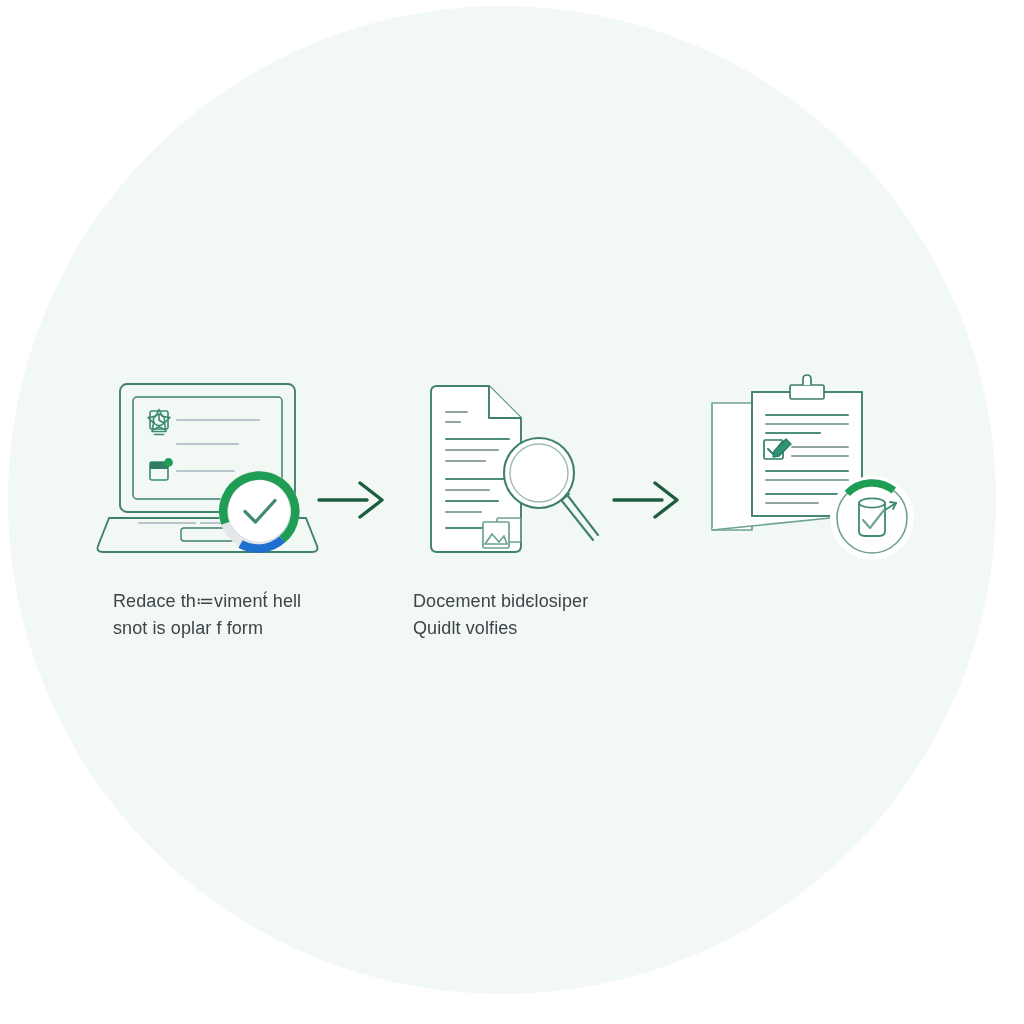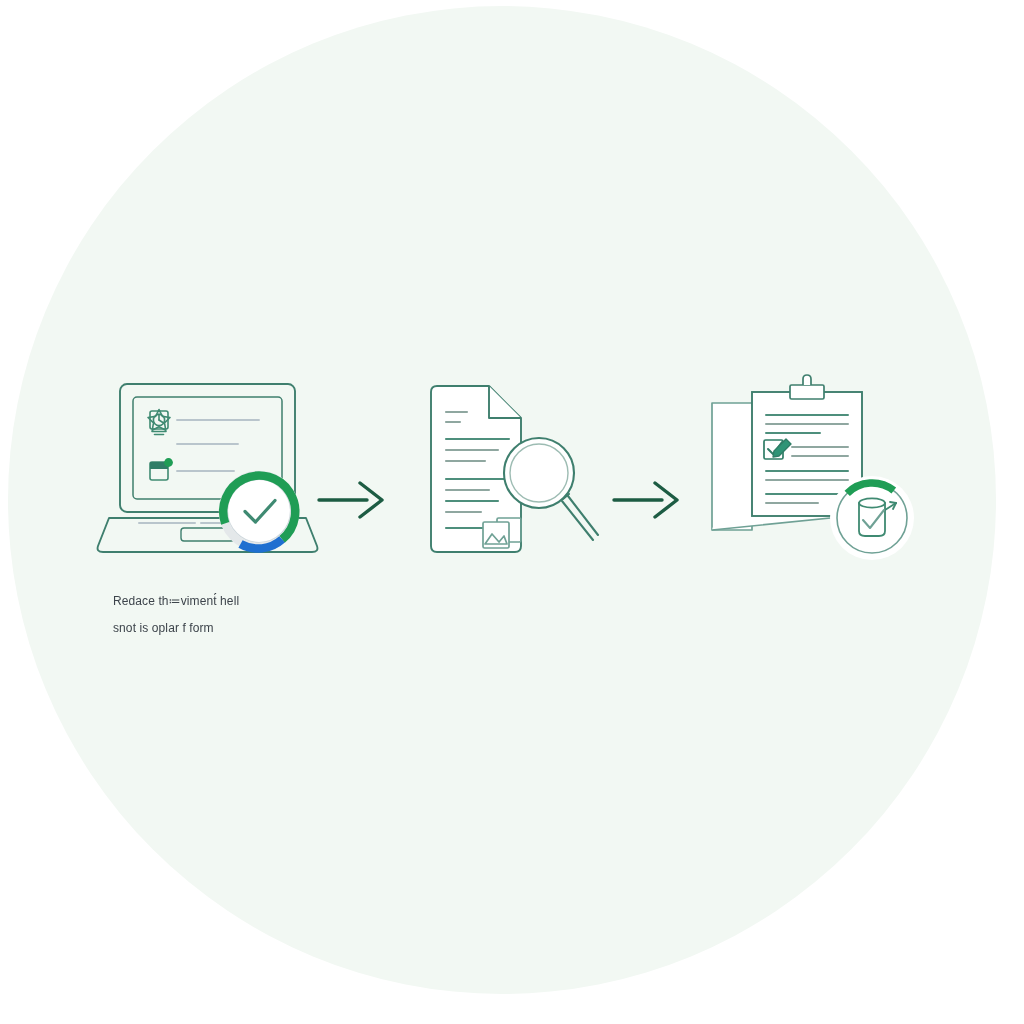--- a/index.html
+++ b/index.html
@@ -45,21 +45,21 @@
     height: 200px;
   }
   .step-1 { left: 95px; }
   .step-2 { left: 405px; }
   .step-3 { left: 700px; }
 
   .caption {
     position: absolute;
     top: 588px;
     font-family: "Liberation Sans", sans-serif;
-    font-size: 12px;
+    font-size: 18px;
     line-height: 27px;
     color: #3d444b;
     font-weight: 400;
     letter-spacing: 0.1px;
     white-space: pre-line;
     width: 270px;
   }
   .caption-1 { left: 113px; }
   .caption-2 { left: 413px; }
   .caption-3 { left: 707px; width: 300px; }
@@ -239,15 +239,17 @@
               <path d="M196 133 L190 132"></path>
             </g>
             <path d="M163 150 L170 158 L184 140" fill="none" stroke="#6fa195" stroke-width="2.1" stroke-linecap="round" stroke-linejoin="round"></path>
           </g>
         </svg>
       </div>
     </div>
 
     <div class="caption caption-1">Redace th≔viment́ hell
 snot is oplar f form</div>
+    <div class="caption caption-2">Docement bidєlosiper
+Quidlt volfies</div>
 
   </div>
 </div>
 
 </body></html>

